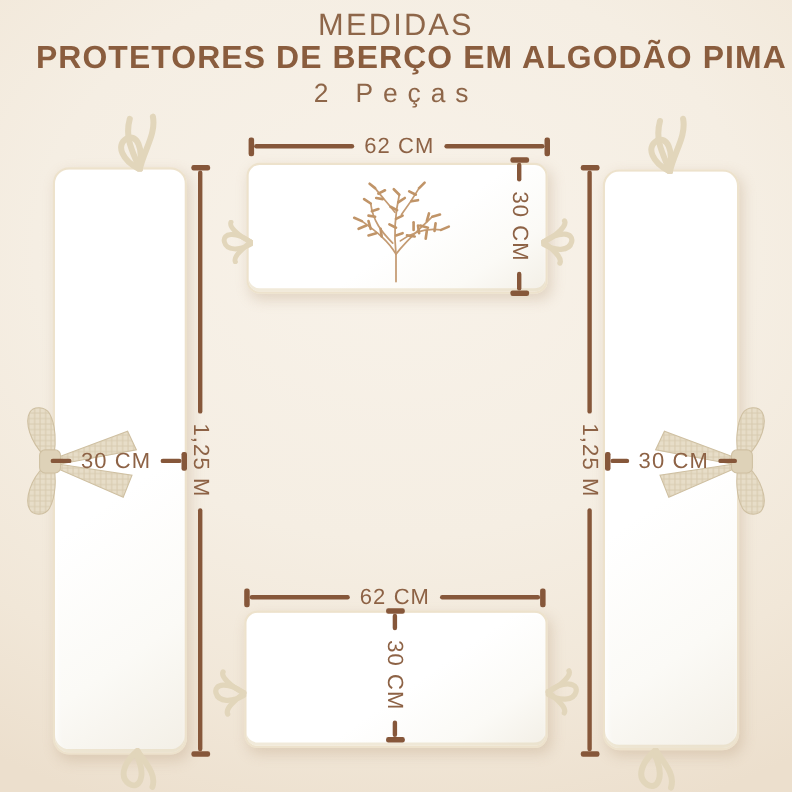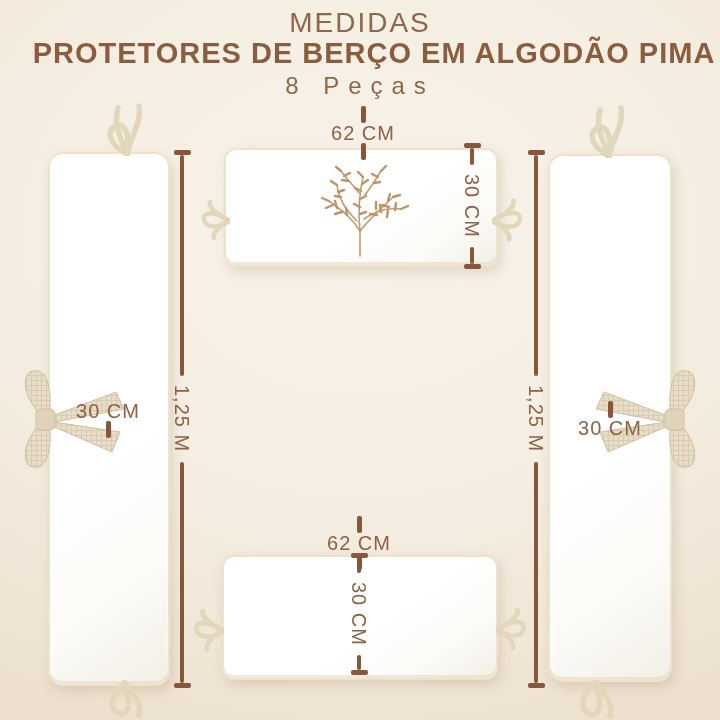--- a/index.html
+++ b/index.html
@@ -21,21 +21,21 @@
   }
   .piece.vert{border-radius:15px;}
   .piece.horz{border-radius:12px;}
   #piece-left  {left:48px;  top:152px; width:122px; height:534px;}
   #piece-right {left:548px; top:154px; width:124px; height:528px;}
   #piece-top   {left:224px; top:148px; width:274px; height:119px;}
   #piece-bottom{left:222px; top:555px; width:276px; height:125px;}
   
   .meas{position:absolute; display:flex; align-items:center; justify-content:center;
         color:#8d6245; font-size:20px; line-height:1;}
-  .meas.h{flex-direction:column;}
+  .meas.h{}
   .meas.v{flex-direction:column;}
   .cap{background:#86573a; border-radius:2px; flex:none;}
   .meas.h .cap{width:5px; height:17px;}
   .meas.v .cap{width:17px; height:5px;}
   .bar{background:#86573a; border-radius:2px; flex:1;}
   .meas.h .bar{height:4.5px;}
   .meas.v .bar{width:4.5px;}
   .lbl{flex:none; padding:0 9px; white-space:nowrap; letter-spacing:1px; font-weight:400;}
   .meas.v .lbl{writing-mode:vertical-rl; padding:9px 0;}
   #m-top-width    {left:226px; top:124px; width:274px; height:18px;}
@@ -50,21 +50,21 @@
   .deco{position:absolute;}
   .flip{transform:scaleX(-1);}
 </style>
 </head>
 <body>
 
 <div id="canvas">
 
   <div class="title-line t1">MEDIDAS</div>
   <div class="title-line t2">PROTETORES DE BERÇO EM ALGODÃO PIMA</div>
-  <div class="title-line t3">8 Peças</div>
+  <div class="title-line t3">2 Peças</div>
 
   <div class="piece vert" id="piece-left"></div>
   <div class="piece vert" id="piece-right"></div>
   <div class="piece horz" id="piece-top"></div>
   <div class="piece horz" id="piece-bottom"></div>
 
   <svg class="deco" style="left:291px; top:159px;" width="138" height="100" viewBox="0 0 138 100">
     <g fill="none" stroke="#c49b73" stroke-width="1.6" stroke-linecap="round">
       <path d="M69 97 L69 72"></path>
       <path d="M69 72 C62 60 52 52 38 42"></path>

